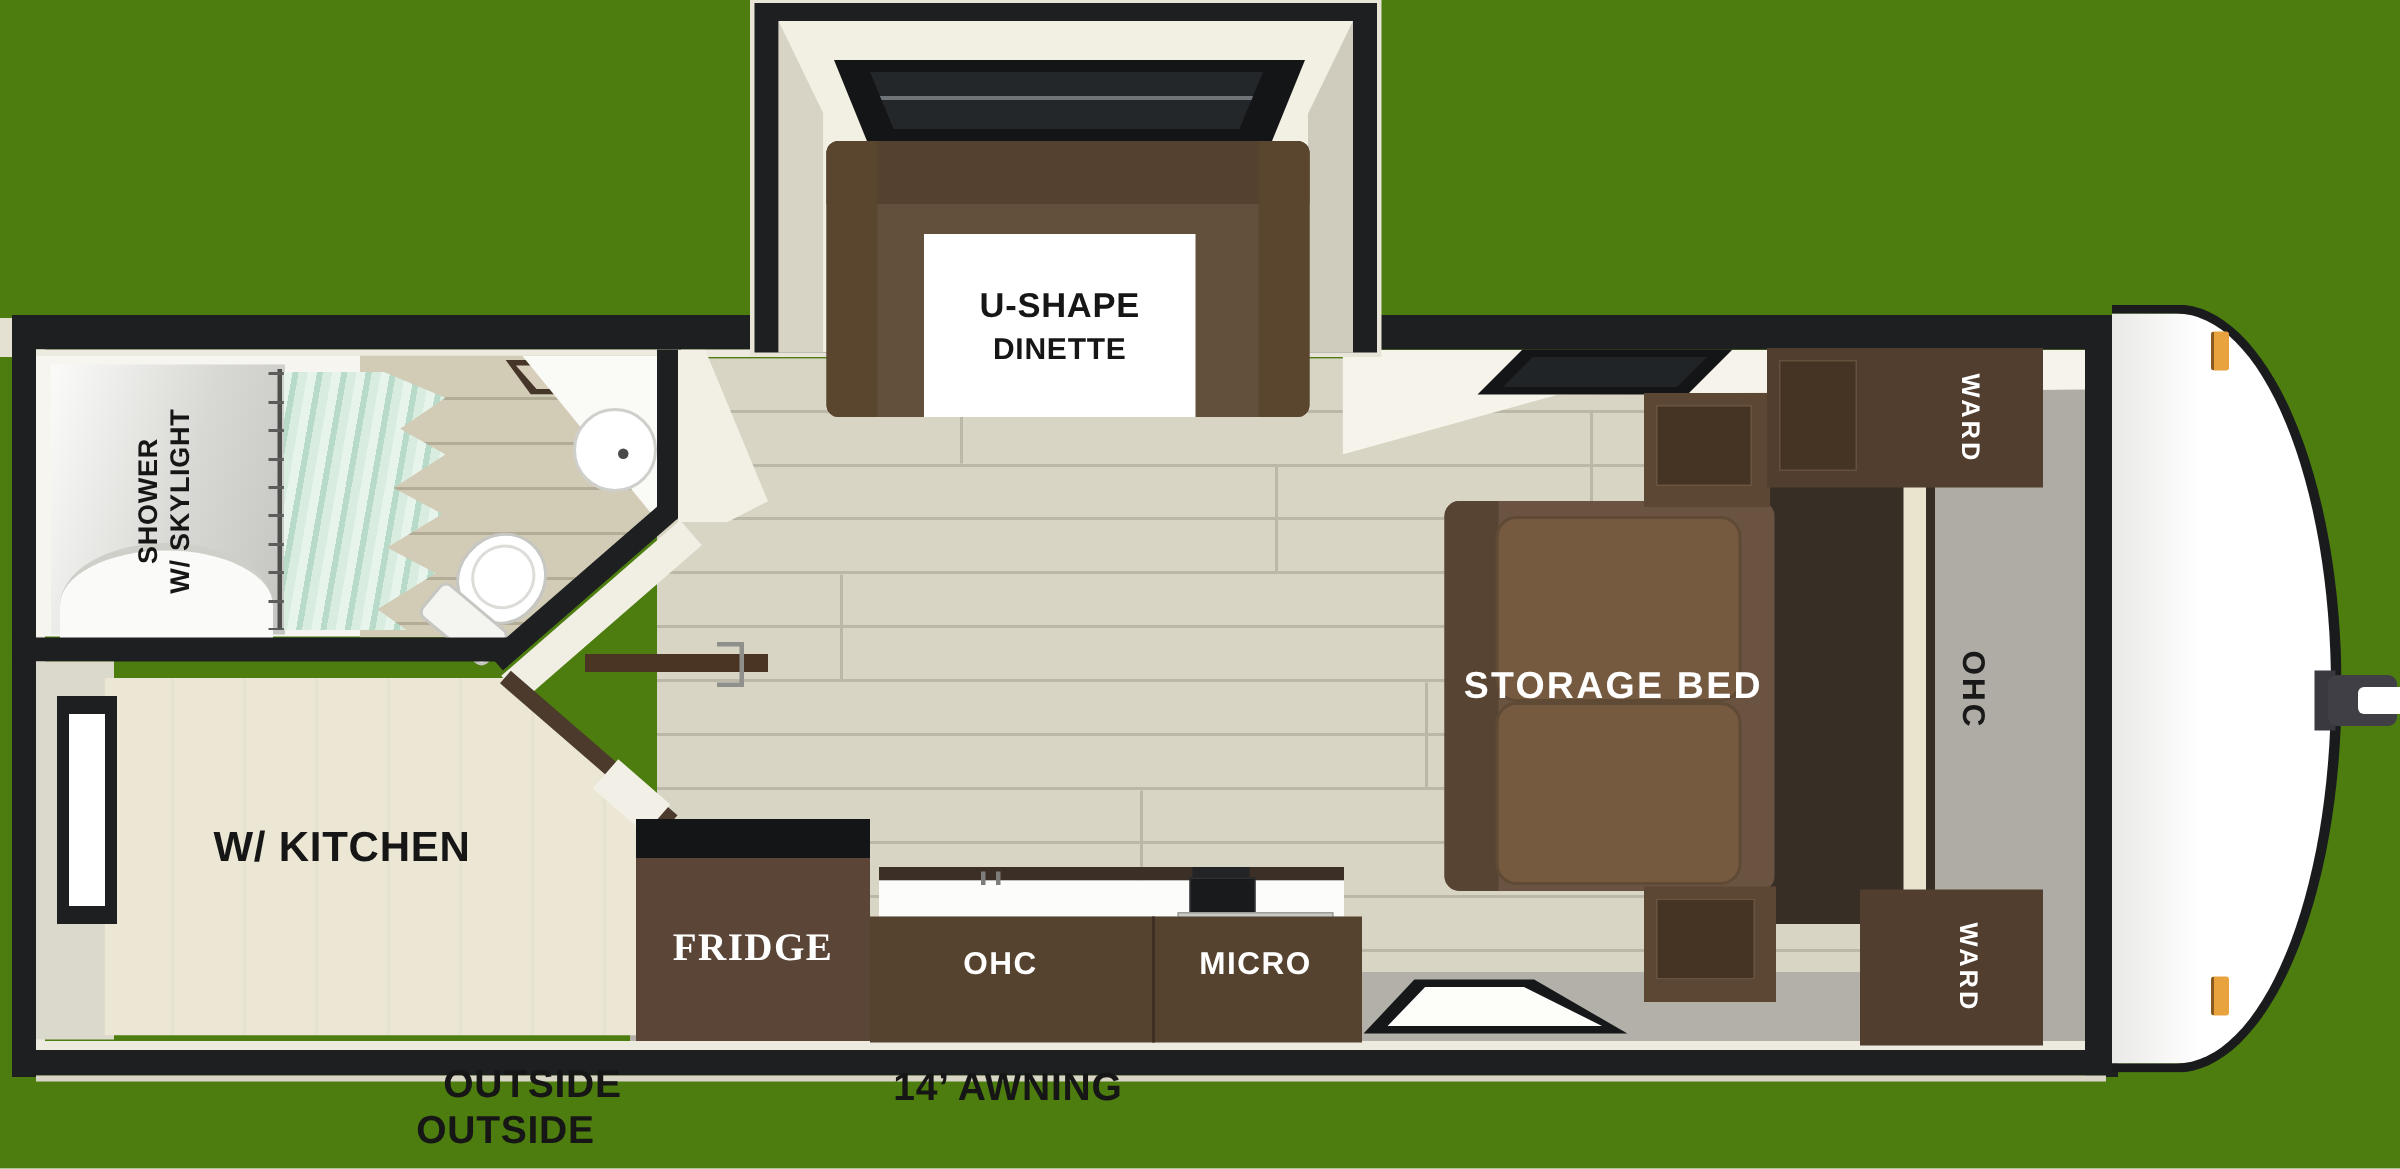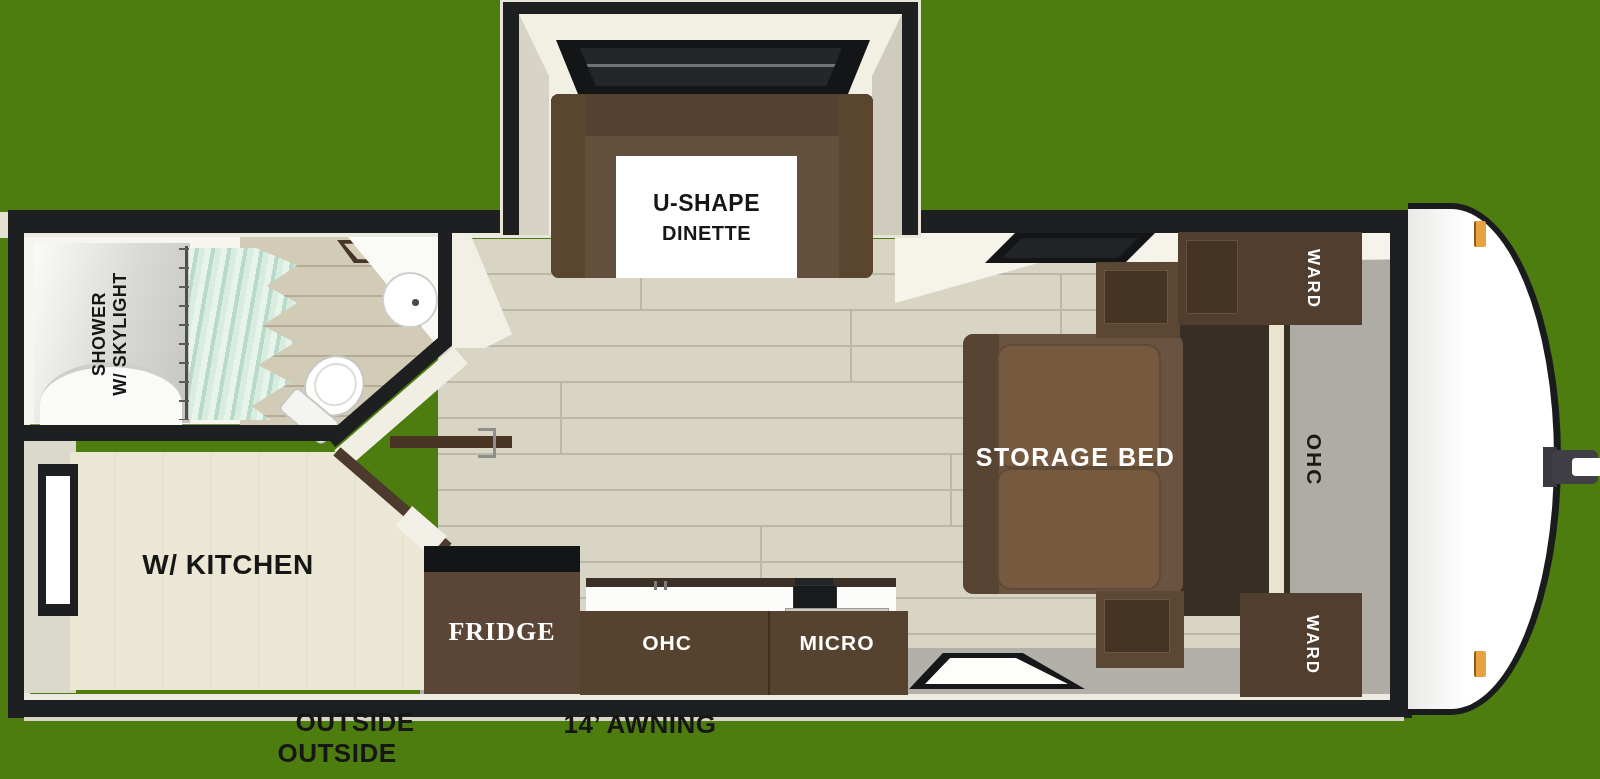--- a/index.html
+++ b/index.html
@@ -191,17 +191,17 @@
   <div class="abs" style="left:1474px;top:221px;width:10px;height:26px;background:#e8a23e;border-left:2px solid #8a5a1f;border-radius:2px;"></div>
   <div class="abs" style="left:1474px;top:651px;width:10px;height:26px;background:#e8a23e;border-left:2px solid #8a5a1f;border-radius:2px;"></div>
   <div class="abs" style="left:1543px;top:447px;width:14px;height:40px;background:#3a3940;"></div>
   <div class="abs" style="left:1552px;top:450px;width:46px;height:34px;background:#403f46;border-radius:6px;"></div>
   <div class="abs" style="left:1572px;top:458px;width:28px;height:18px;background:#ffffff;border-radius:4px 0 0 4px;"></div>
 
   <div class="abs flexc col" style="left:237px;top:708px;width:200px;height:60px;">
     <span class="lbl blk" style="font-size:26px;margin-left:36px;">OUTSIDE</span>
     <span class="lbl blk" style="font-size:26px;">OUTSIDE</span>
   </div>
-  <div class="abs flexc" style="left:530px;top:708px;width:220px;height:32px;">
+  <div class="abs flexc" style="left:562px;top:708px;width:220px;height:32px;">
     <span class="lbl blk" style="font-size:26px;">14’ AWNING</span>
   </div>
 
 </div>
 
 </body></html>

